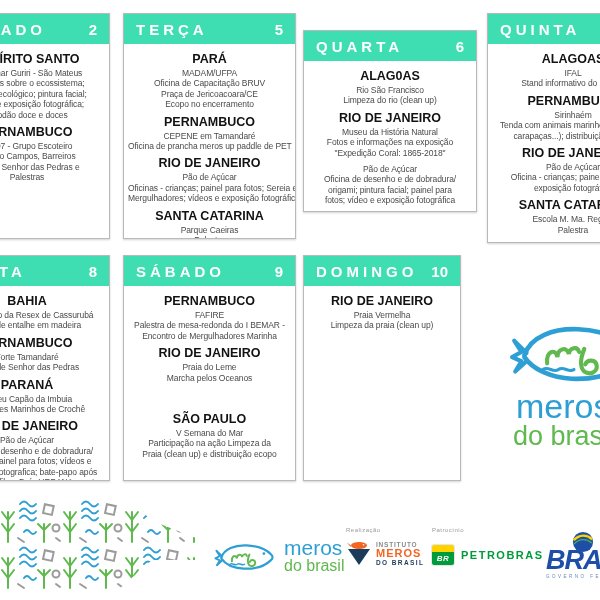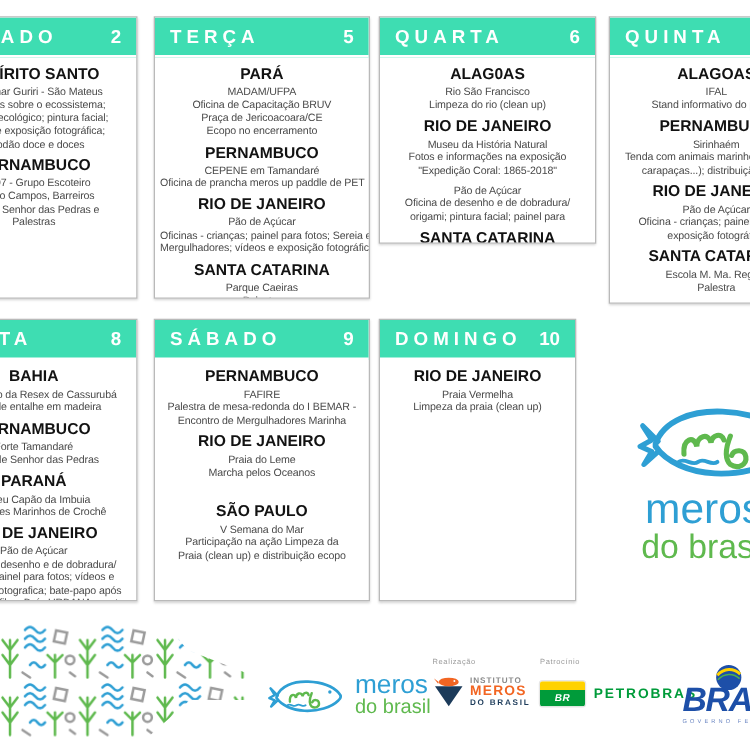--- a/index.html
+++ b/index.html
@@ -6,21 +6,21 @@
   #canvas{position:relative;width:600px;height:600px;overflow:hidden;background:#ffffff;
           font-family:"Liberation Sans","DejaVu Sans",sans-serif;}
   .card{position:absolute;background:#fff;border:1px solid #b9b9b9;box-shadow:0 1px 2px rgba(0,0,0,.18);
         overflow:hidden;box-sizing:border-box;}
   .card-head{height:30px;background:#3EDDB2;display:flex;align-items:center;justify-content:space-between;
              padding:0 12px;border-bottom:2px solid #fff;color:#fff;font-weight:700;}
   .day{font-size:15px;letter-spacing:4px;white-space:nowrap;}
   .num{font-size:15px;}
   .card-body{padding:7px 4px 0 4px;text-align:center;}
   .section{margin-bottom:6px;}
-  .section.gap{margin-top:20px;}
+  .section.gap{margin-top:30px;}
   .state{font-size:12.5px;font-weight:700;color:#121212;line-height:13px;margin-bottom:2px;white-space:nowrap;}
   .line{font-size:8.5px;color:#4a4a4a;line-height:10.4px;letter-spacing:-0.1px;white-space:nowrap;}
   
   #big-logo{position:absolute;left:500px;top:320px;width:200px;}
   #big-logo .t1{font-size:34px;color:#2E9FD4;line-height:32px;margin-left:16px;}
   #big-logo .t2{font-size:27px;color:#5FB94E;line-height:29px;margin-left:13px;}
   
   #footer-logo{position:absolute;left:213px;top:538px;display:flex;align-items:center;}
   #footer-logo .txt{margin-left:7px;}
   #footer-logo .t1{font-size:21px;color:#2E9FD4;line-height:19px;}
@@ -31,21 +31,21 @@
   #realizacao{position:absolute;left:346px;top:527px;}
   .tiny-label{font-size:6px;color:#9a9a9a;letter-spacing:.5px;margin-bottom:8px;}
   #realizacao .row{display:flex;align-items:center;}
   #realizacao .org{margin-left:4px;}
   .org-l1{font-size:6.5px;font-weight:700;color:#8a8a8a;letter-spacing:.8px;line-height:7px;}
   .org-l2{font-size:11px;font-weight:700;color:#F26522;letter-spacing:1px;line-height:11px;}
   .org-l3{font-size:6.5px;font-weight:700;color:#1C3B5A;letter-spacing:1.4px;line-height:7px;}
   
   #patrocinio{position:absolute;left:432px;top:527px;}
   #patrocinio .row{display:flex;align-items:center;margin-top:12px;}
-  .br-box{width:36px;height:20px;border-radius:2px;overflow:hidden;box-shadow:0 0 0 1px #e6e6e6;}
+  .br-box{width:22px;height:20px;border-radius:2px;overflow:hidden;box-shadow:0 0 0 1px #e6e6e6;}
   .br-top{height:7px;background:#FFD200;}
   .br-bottom{height:13px;background:#009B3A;display:flex;align-items:center;justify-content:center;}
   .br-bottom span{color:#fff;font-weight:700;font-style:italic;font-size:8px;letter-spacing:.5px;}
   .petro-name{font-size:11px;font-weight:700;color:#009B3A;letter-spacing:1.5px;margin-left:7px;}
   
   #gov-logo{position:absolute;left:546px;top:531px;width:90px;}
   #gov-logo .sphere{position:absolute;left:26px;top:0;}
   #gov-logo .name{font-size:27px;font-weight:700;font-style:italic;color:#1D4FA8;letter-spacing:-1px;
                   margin-top:16px;line-height:26px;}
   #gov-logo .sub{font-size:4.5px;color:#6b86c2;letter-spacing:2.5px;margin-top:1px;}
@@ -126,41 +126,42 @@
           <div class="line">Oficinas - crianças; painel para fotos; Sereia e</div>
           <div class="line">Mergulhadores; vídeos e exposição fotográfica</div>
         </div>
         <div class="section">
           <div class="state">SANTA CATARINA</div>
           <div class="line">Parque Caeiras</div>
           <div class="line">Palestra</div>
         </div>
       </div>
     </div>
-  <div class="card" style="left:303px;top:13px;width:174px;height:182px">
+  <div class="card" style="left:303px;top:30px;width:174px;height:182px">
       <div class="card-head">
         <span class="day">QUARTA</span>
         <span class="num">6</span>
       </div>
       <div class="card-body">
         <div class="section">
           <div class="state">ALAG0AS</div>
           <div class="line">Rio São Francisco</div>
           <div class="line">Limpeza do rio (clean up)</div>
         </div>
         <div class="section">
           <div class="state">RIO DE JANEIRO</div>
           <div class="line">Museu da História Natural</div>
           <div class="line">Fotos e informações na exposição</div>
           <div class="line">"Expedição Coral: 1865-2018"</div>
         </div>
         <div class="section">
           <div class="line">Pão de Açúcar</div>
           <div class="line">Oficina de desenho e de dobradura/</div>
           <div class="line">origami; pintura facial; painel para</div>
+          <div class="line">fotos; vídeo e exposição fotográfica</div>
         </div>
         <div class="section">
           <div class="state">SANTA CATARINA</div>
           <div class="line">Parque Caeiras</div>
           <div class="line">Palestra</div>
         </div>
       </div>
     </div>
   <div class="card" style="left:487px;top:13px;width:172px;height:230px">
       <div class="card-head">

